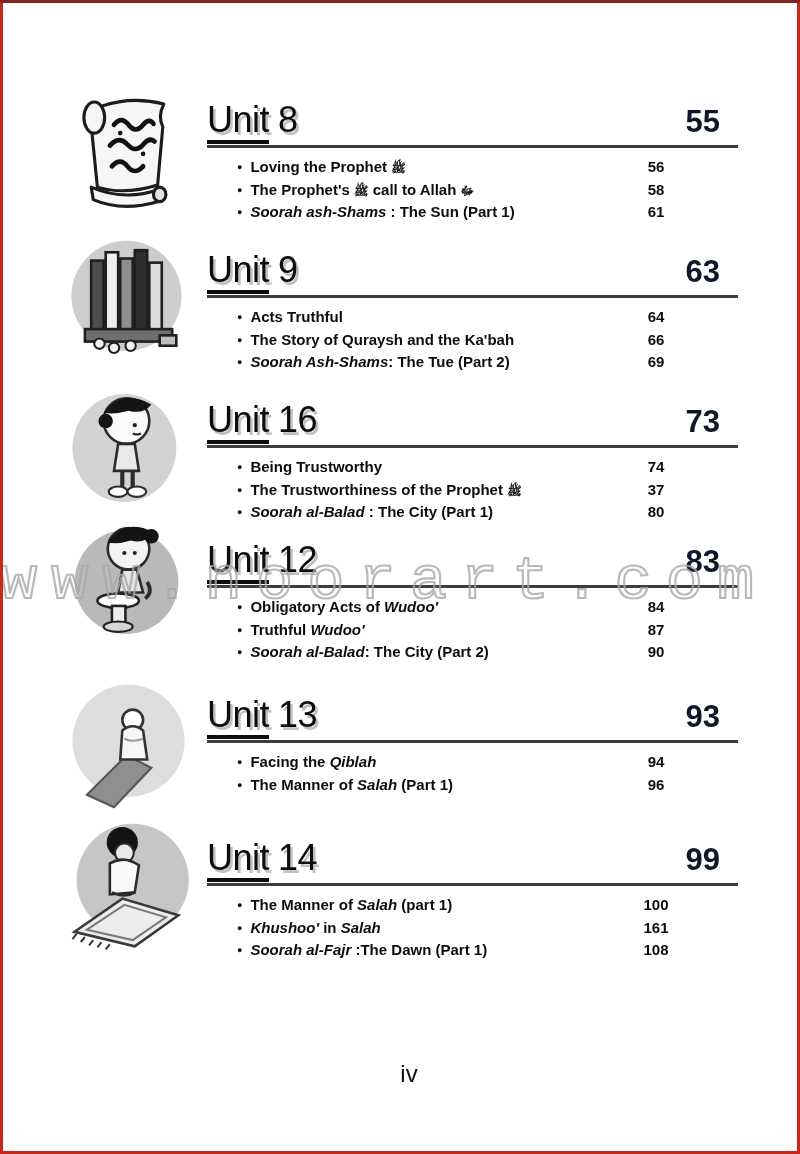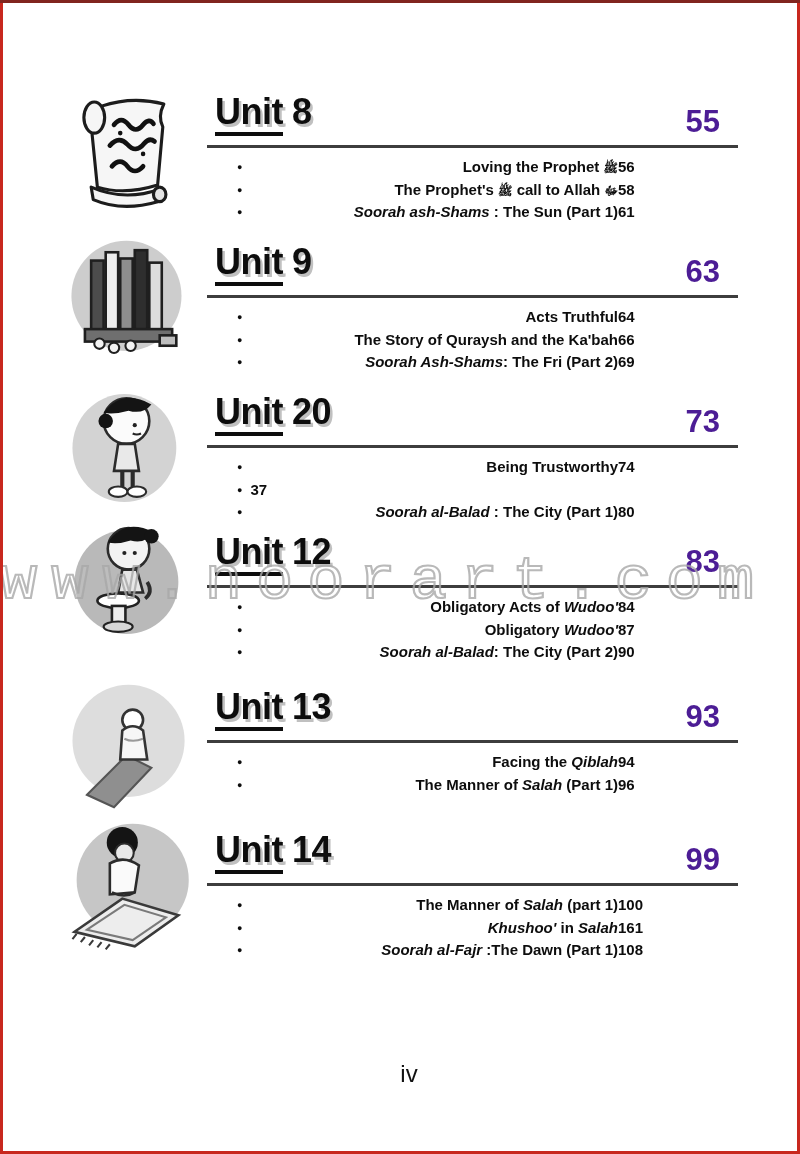--- a/index.html
+++ b/index.html
@@ -24,34 +24,34 @@
   .units section:nth-child(2) .illu{top:-20px;}
   .units section:nth-child(3) .illu{top:-22px;}
   .units section:nth-child(4) .illu{top:-28px;}
   .units section:nth-child(5) .illu{top:-18px;}
   .units section:nth-child(6) .illu{top:-24px;}
   .illu svg{width:100%;height:100%;}
 
   .content{position:absolute;left:207px;width:531px;}
   .head-row{display:flex;justify-content:space-between;align-items:flex-end;height:40px;}
   .unit-title{
-    margin:8px;font-size:36px;font-weight:700;letter-spacing:-.5px;line-height:38px;color:#0d0d0d;
+    margin:0;font-size:36px;font-weight:400;letter-spacing:-.5px;line-height:38px;color:#0d0d0d;
     text-shadow:2.5px 2.5px 0 #c0c0c0;
   }
   .unit-title .u{border-bottom:4px solid #0d0d0d;}
   .unit-title .n{margin-left:9px;}
-  .unit-page{font-size:31px;font-weight:900;line-height:34px;padding-right:18px;color:#4c1d95;margin-left:12px;}
+  .unit-page{font-size:31px;font-weight:900;line-height:34px;padding-right:18px;color:#0f172a;margin-left:12px;}
   .rule{height:3px;background:#3d3d3d;margin-top:6px;}
   .items{margin-top:9px;padding-left:30px;}
   .item{display:flex;align-items:baseline;font-size:15px;font-weight:bold;line-height:20.5px;color:#0d0d0d;}
   .item .bullet{font-size:9px;margin-right:8px;transform:translateY(-2px);}
-  .item .txt{flex:1;text-align:right;}
+  .item .txt{flex:1;}
   .item .txt i{font-style:italic;}
   .item .honorific{font-size:12px;}
-  .item .pg{width:120px;text-align:left;padding-right:44px;box-sizing:border-box;}
+  .item .pg{width:120px;text-align:center;padding-right:44px;box-sizing:border-box;}
 
   .watermark{
     position:absolute;top:546px;left:0px;width:800px;z-index:40;pointer-events:none;
     font-family:"Liberation Mono","DejaVu Sans Mono",monospace;
     font-size:62px;letter-spacing:14px;white-space:nowrap;overflow:hidden;
     color:rgba(255,255,255,0.06);
     -webkit-text-stroke:2.2px rgba(168,168,168,0.8);
     text-stroke:2.2px rgba(168,168,168,0.8);
   }
 
@@ -139,21 +139,21 @@
               <span class="txt"><span>Acts Truthful</span></span>
               <span class="pg">64</span>
             </div>
             <div class="item">
               <span class="bullet">●</span>
               <span class="txt"><span>The Story of Quraysh and the Ka'bah</span></span>
               <span class="pg">66</span>
             </div>
             <div class="item">
               <span class="bullet">●</span>
-              <span class="txt"><i>Soorah Ash-Shams</i><span>: The Fri (Part 2)</span></span>
+              <span class="txt"><i>Soorah Ash-Shams</i><span>: The Tue (Part 2)</span></span>
               <span class="pg">69</span>
             </div>
           </div>
     </div>
   </section>
 
   <section class="unit">
     <div class="illu"><svg viewBox="0 0 130 130">
       <ellipse cx="62" cy="66" rx="50" ry="52" fill="#d3d3d3"></ellipse>
       <circle cx="64" cy="40" r="22" fill="#fbfbfb" stroke="#2b2b2b" stroke-width="2.5"></circle>
@@ -161,32 +161,33 @@
       <circle cx="44" cy="40" r="7" fill="#141414"></circle>
       <circle cx="72" cy="44" r="2" fill="#222"></circle>
       <path d="M70 52 q4 2 8 0" stroke="#222" stroke-width="2" fill="none"></path>
       <path d="M56 62 h16 l4 26 h-24 z" fill="#e9e9e9" stroke="#2b2b2b" stroke-width="2.5"></path>
       <path d="M60 88 v16 M70 88 v16" stroke="#2b2b2b" stroke-width="4"></path>
       <ellipse cx="56" cy="108" rx="9" ry="5" fill="#fff" stroke="#2b2b2b" stroke-width="2"></ellipse>
       <ellipse cx="74" cy="108" rx="9" ry="5" fill="#fff" stroke="#2b2b2b" stroke-width="2"></ellipse>
     </svg></div>
     <div class="content">
       <div class="head-row">
-        <h2 class="unit-title"><span class="u">Unit</span><span class="n">20</span></h2>
+        <h2 class="unit-title"><span class="u">Unit</span><span class="n">16</span></h2>
         <div class="unit-page">73</div>
       </div>
       <div class="rule"></div>
       <div class="items">
             <div class="item">
               <span class="bullet">●</span>
               <span class="txt"><span>Being Trustworthy</span></span>
               <span class="pg">74</span>
             </div>
             <div class="item">
               <span class="bullet">●</span>
+              <span class="txt"><span>The Trustworthiness of the Prophet </span><span class="honorific">ﷺ</span></span>
               <span class="pg">37</span>
             </div>
             <div class="item">
               <span class="bullet">●</span>
               <span class="txt"><i>Soorah al-Balad</i><span> : The City (Part 1)</span></span>
               <span class="pg">80</span>
             </div>
           </div>
     </div>
   </section>
@@ -212,21 +213,21 @@
       </div>
       <div class="rule"></div>
       <div class="items">
             <div class="item">
               <span class="bullet">●</span>
               <span class="txt"><span>Obligatory Acts of </span><i>Wudoo'</i></span>
               <span class="pg">84</span>
             </div>
             <div class="item">
               <span class="bullet">●</span>
-              <span class="txt"><span>Obligatory </span><i>Wudoo'</i></span>
+              <span class="txt"><span>Truthful </span><i>Wudoo'</i></span>
               <span class="pg">87</span>
             </div>
             <div class="item">
               <span class="bullet">●</span>
               <span class="txt"><i>Soorah al-Balad</i><span>: The City (Part 2)</span></span>
               <span class="pg">90</span>
             </div>
           </div>
     </div>
   </section>

